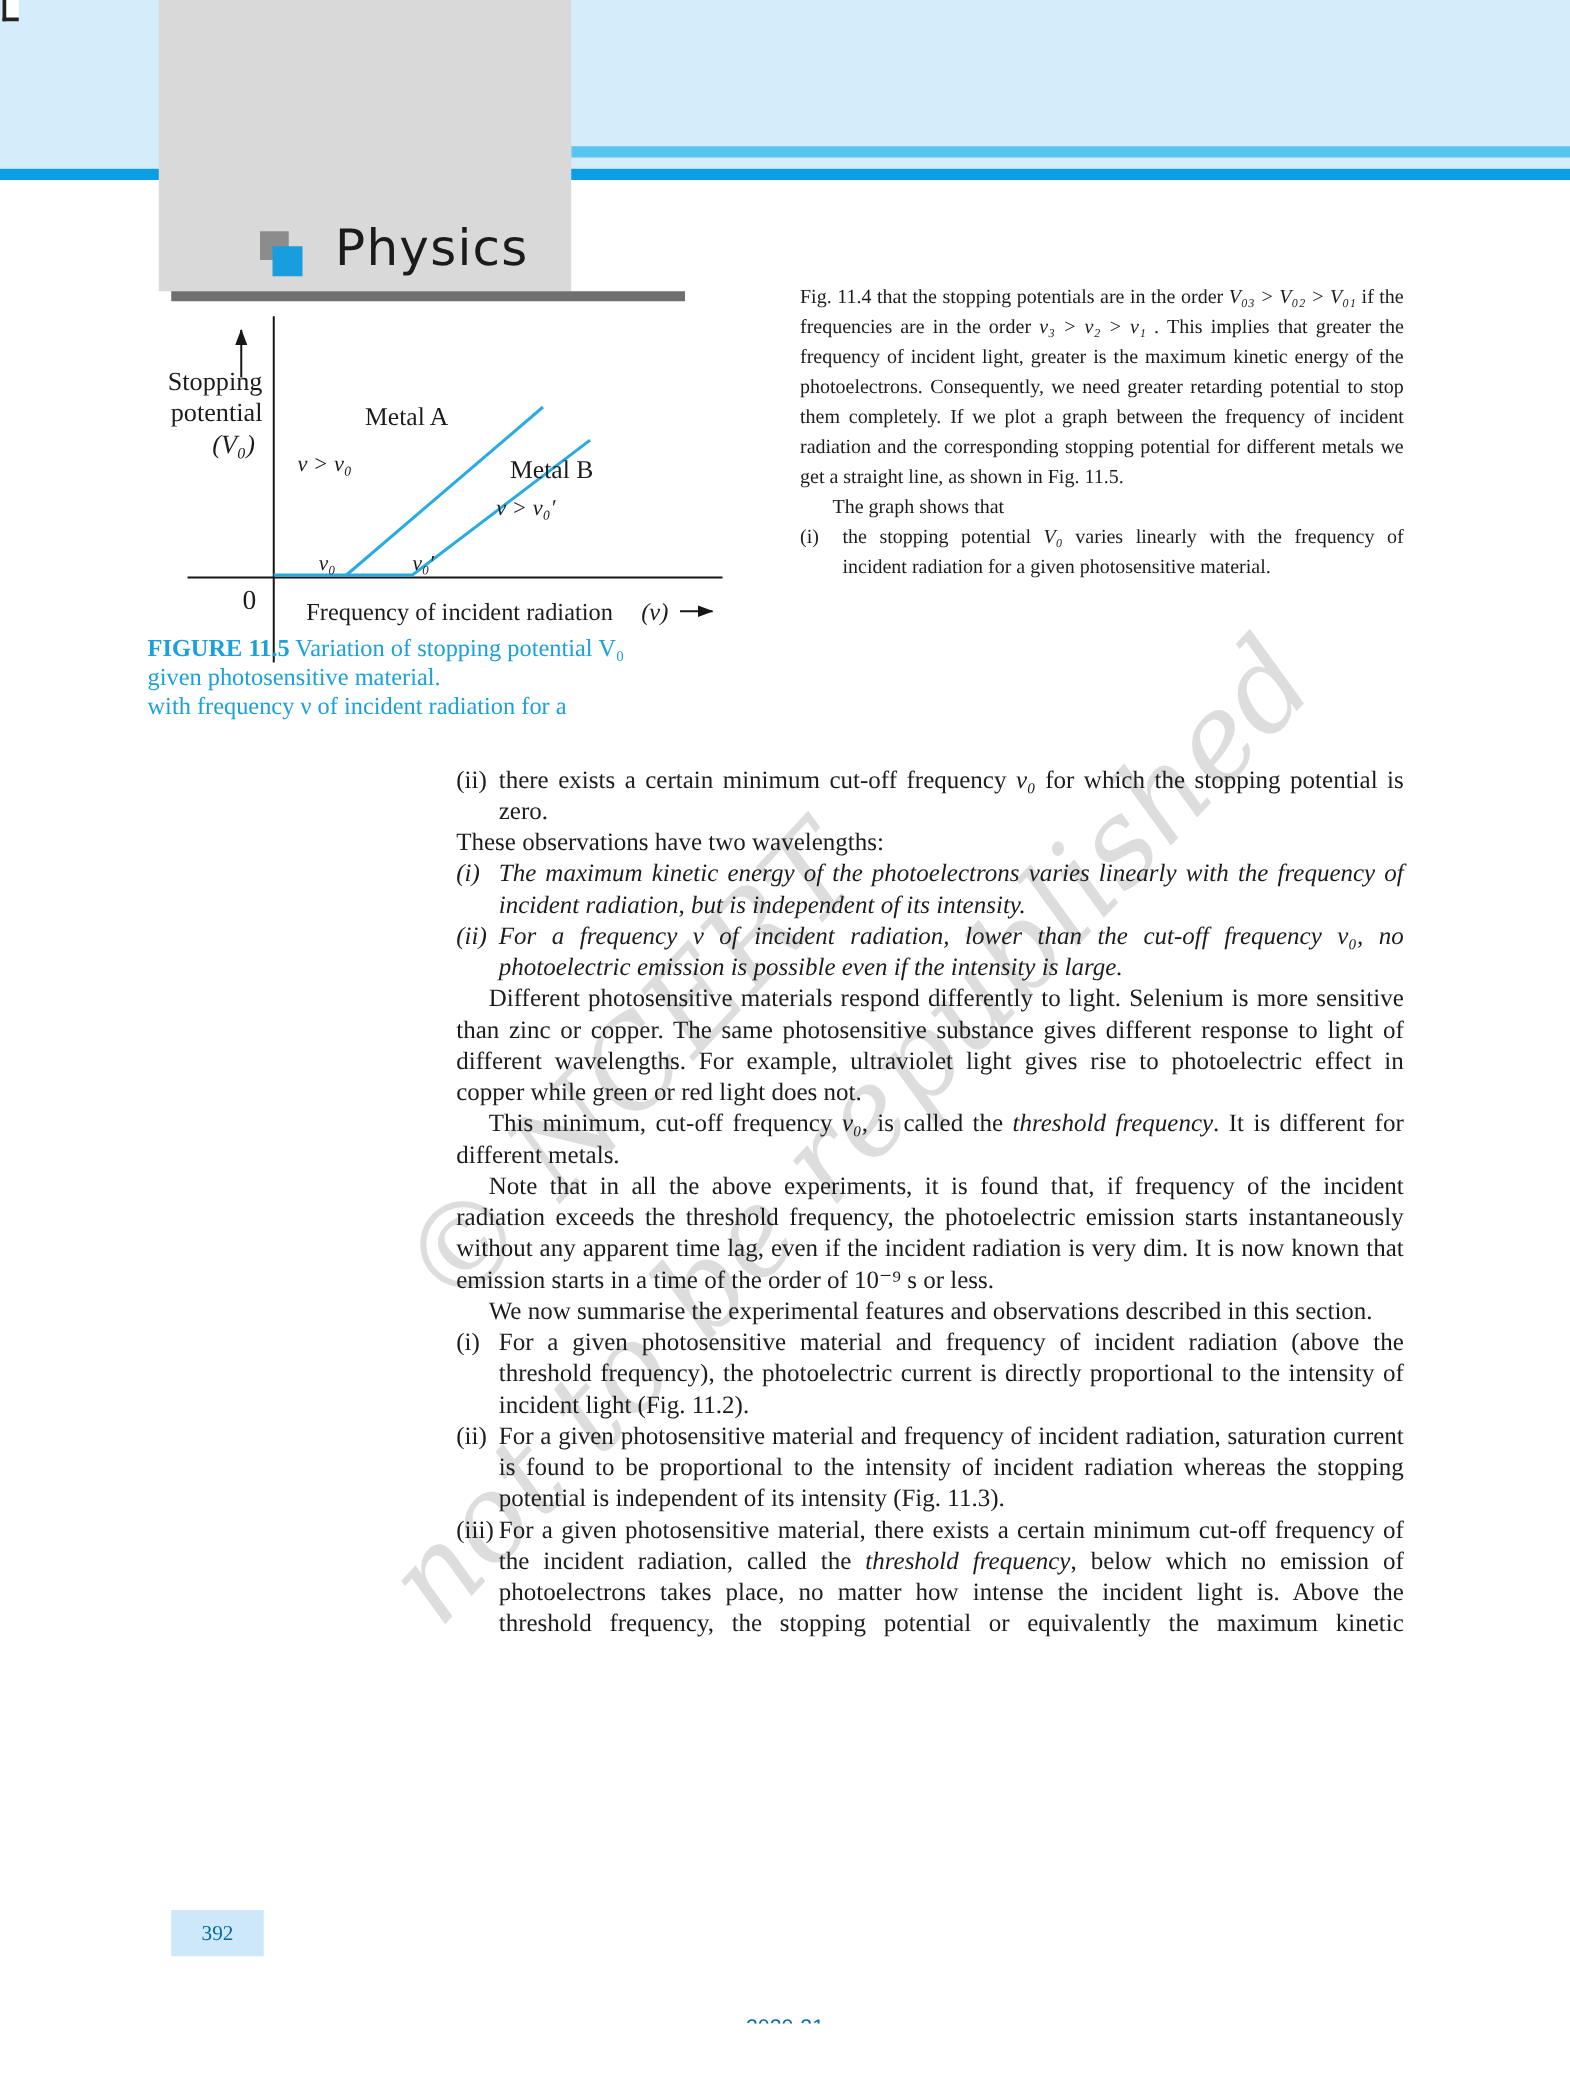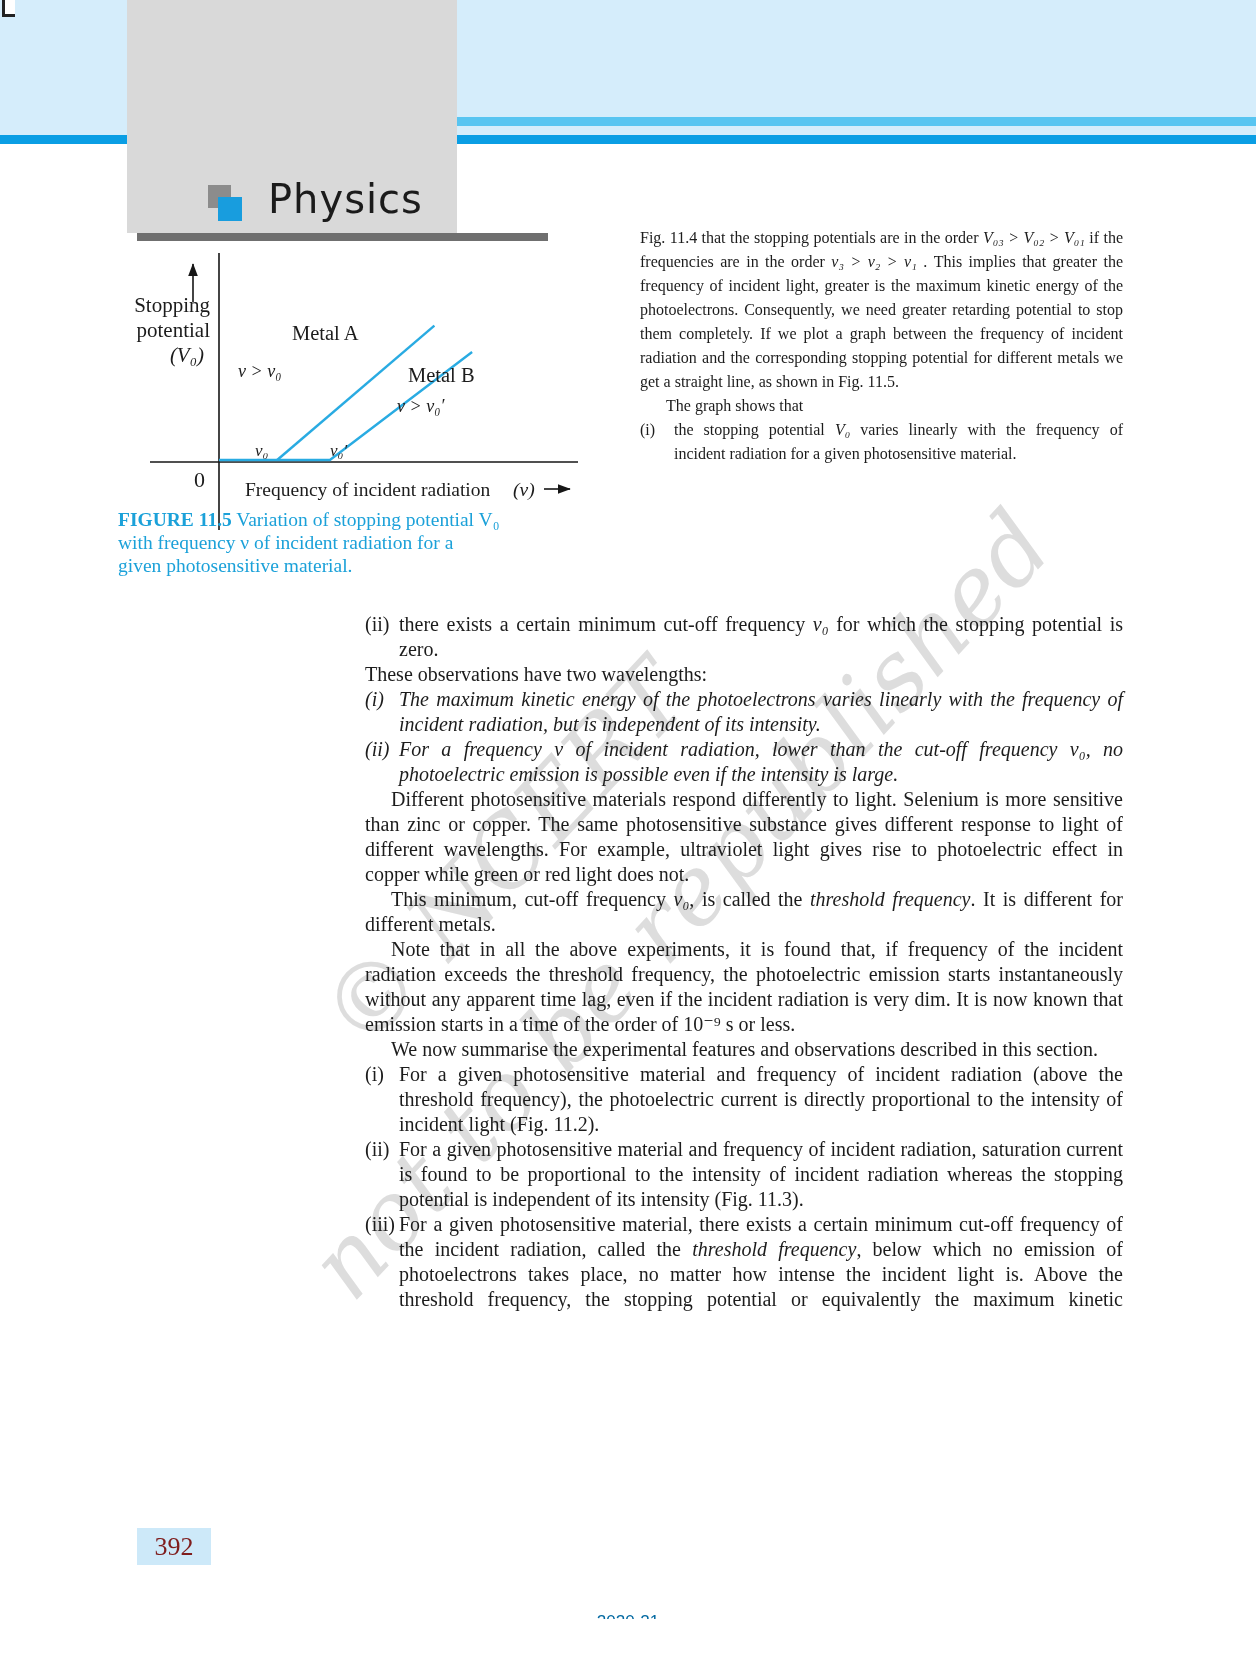--- a/index.html
+++ b/index.html
@@ -31,21 +31,21 @@
   .fw{position:absolute;left:365px;top:612px;width:758px;font-size:20px;line-height:25px;z-index:2}
   .blk{text-align:justify}
   .item{position:relative;padding-left:34px}
   .mk{position:absolute;left:0;top:0}
   .ind{text-indent:26px}
   .ital{font-style:italic}
   .it{font-style:italic}
   .jl{text-align-last:justify}
   
   .pagenum{position:absolute;left:137px;top:1528px;width:74px;height:37px;background:#cde9f9;
-           text-align:center;font-size:26px;line-height:37px;color:#7f1d1d;z-index:2}
+           text-align:center;font-size:17px;line-height:37px;color:#0369a1;z-index:2}
   .footer{position:absolute;left:0;top:1612px;width:1256px;text-align:center;z-index:2;
           font-family:"Liberation Sans",sans-serif;font-size:17px;color:#0369a1}
   
   .wm{position:absolute;color:#bcbcbc;opacity:.5;font-style:italic;white-space:nowrap;z-index:1;
       font-family:"DejaVu Serif",serif;transform:translate(-50%,-50%) rotate(-47deg)}
   .wm1{left:505px;top:855px;font-size:95px}
   .wm2{left:680px;top:905px;font-size:95px}
   
   .cm{position:absolute;background:#fff;z-index:5}
   .cm-tl{left:2px;top:0;width:13px;height:17px;border-left:3px solid #222;border-bottom:3px solid #222}
@@ -91,22 +91,22 @@
     <text x="172" y="100" font-size="20.5">Metal  A</text>
     <text x="288" y="142" font-size="20.5">Metal  B</text>
     <text x="118" y="137" font-size="18" class="itl">ν &gt; ν₀</text>
     <text x="277" y="172" font-size="18" class="itl">ν &gt; ν₀′</text>
     <text x="135" y="216" font-size="17" class="itl">ν₀</text>
     <text x="210" y="216" font-size="17" class="itl">ν₀′</text>
   </svg>
 
   <div class="caption">
     <div><span class="b">FIGURE 11.5</span><span> Variation of stopping potential V₀</span></div>
+    <div>given photosensitive material.</div>
     <div>with frequency ν of incident radiation for a</div>
-    <div>given photosensitive material.</div>
   </div>
 
   <div class="rc" id="col-text">
       <div class="blk"><span>Fig. 11.4  that the stopping potentials are in the order </span><span class="it">V₀₃ &gt; V₀₂ &gt; V₀₁</span><span> if the frequencies are in the order </span><span class="it">ν₃ &gt; ν₂ &gt; ν₁</span><span> . This implies that greater the frequency of incident light, greater is the maximum kinetic energy of the photoelectrons. Consequently, we need greater retarding potential to stop them completely. If we plot a graph between the frequency of incident radiation and the corresponding stopping potential for different metals we get a straight line, as shown in Fig. 11.5.</span></div>
       <div class="blk ind"><span>The graph shows that</span></div>
       <div class="blk item"><span class="mk">(i)</span><span>the stopping potential </span><span class="it">V₀</span><span> varies linearly with the frequency of incident radiation for a given photosensitive material.</span></div>
     </div>
   <div class="fw" id="full-text">
       <div class="blk item"><span class="mk">(ii)</span><span>there exists a certain minimum cut-off frequency </span><span class="it">ν₀</span><span> for which the stopping potential is zero.</span></div>
       <div class="blk"><span>These observations have two wavelengths:</span></div>

